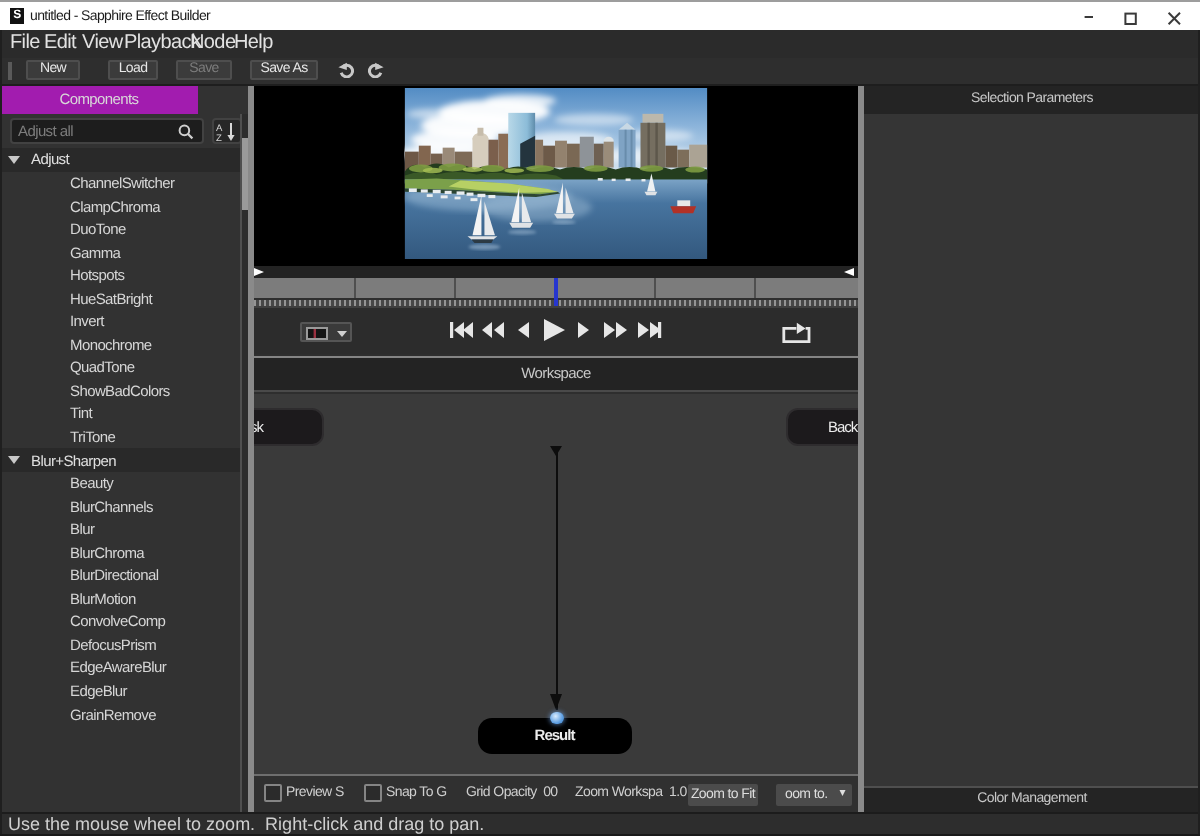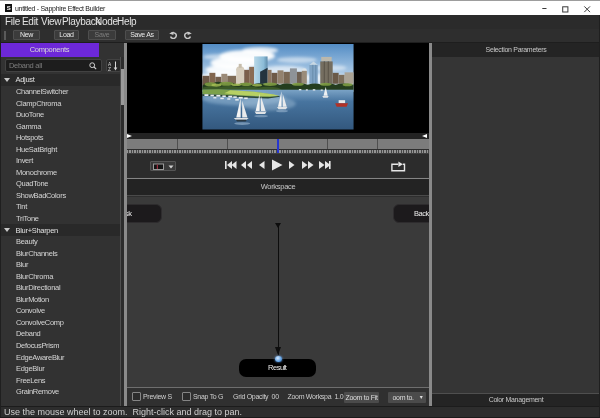--- a/index.html
+++ b/index.html
@@ -21,29 +21,29 @@
 #toolbar { position:absolute; left:0; top:28.5px; width:600px; height:14.5px; background:#2e2e2e; border-bottom:1px solid #1e1e1e; }
 #grip { position:absolute; left:4px; top:2px; width:2px; height:9px; background:#5a5a5a; }
 .tbtn { position:absolute; top:1.5px; height:10px; background:#3b3b3b; border:1px solid #4e4e4e; border-radius:1px; font-size:7px; color:#e8e8e8; text-align:center; line-height:8.5px; }
 #btn-new { left:13px; width:27px; }
 #btn-load { left:54px; width:25px; }
 #btn-save { left:88px; width:28px; color:#7d7d7d; }
 #btn-saveas { left:125px; width:34px; }
 
 
 #leftpanel { position:absolute; left:0; top:43px; width:124px; height:363px; background:#323232; overflow:hidden; }
-#lp-header { position:absolute; left:0; top:0; width:99px; height:14px; background:#6d28d9; font-size:7.5px; color:#d8d8d8; text-align:center; line-height:14px; }
+#lp-header { position:absolute; left:0; top:0; width:99px; height:14px; background:#a21caf; font-size:7.5px; color:#d8d8d8; text-align:center; line-height:14px; }
 #searchbox { position:absolute; left:5px; top:16px; width:97px; height:12.5px; background:#1d1d1d; border:1px solid #424242; border-radius:2px; }
 #searchbox span { position:absolute; left:3px; top:0; font-size:7.5px; color:#7d7d7d; line-height:11px; }
 #sortbtn { position:absolute; left:106px; top:16px; width:14.5px; height:12.5px; background:#272727; border:1px solid #424242; border-radius:2px; }
 #complist { position:absolute; left:0; top:31.2px; width:120px; }
 #complist .row { height:11.55px; display:flex; align-items:center; font-size:7.5px; color:#d6d6d6; }
 #complist .cat { background:#292929; color:#e0e0e0; }
 #complist .cat .tri { width:0; height:0; border-left:3.5px solid transparent; border-right:3.5px solid transparent; border-top:4.5px solid #c8c8c8; margin-left:4px; margin-right:5.5px; }
-#complist .item { padding-left:16px; }
+#complist .item { padding-left:35px; }
 #lp-sb-track { position:absolute; left:119.5px; top:14px; width:4.5px; height:349px; background:#2c2c2c; border-left:1px solid #4f4f4f; }
 #lp-sb-thumb { position:absolute; left:120.5px; top:26px; width:4px; height:36px; background:#9a9a9a; }
 
 .splitter { position:absolute; top:43px; width:3px; height:363px; background:#8a8a8a; }
 #split1 { left:124px; } #split2 { left:429px; }
 
 #center { position:absolute; left:127px; top:43px; width:302px; height:363px; }
 #viewer { position:absolute; left:0; top:0; width:302px; height:90.3px; background:#000; }
 #photo { position:absolute; left:75px; top:1px; }
 #trim { position:absolute; left:0; top:90.3px; width:302px; height:6px; background:#232323; }
@@ -57,21 +57,21 @@
 #playhead { position:absolute; left:150px; top:96.3px; width:2px; height:14px; background:#2636cf; }
 #transport { position:absolute; left:0; top:110.2px; width:302px; height:24px; background:#2c2c2c; border-top:1px solid #3f3f3f; }
 #dispbtn { position:absolute; left:23px; top:7px; width:26px; height:10px; background:#3a3a3a; border:1px solid #555; border-radius:1px; }
 #sep1 { position:absolute; left:0; top:135.2px; width:302px; height:1px; background:#858585; }
 #wsheader { position:absolute; left:0; top:136.2px; width:302px; height:17px; background:#232323; border-bottom:1px solid #4a4a4a; font-size:7.5px; color:#c8c8c8; text-align:center; line-height:16px; }
 #graph { position:absolute; left:0; top:154.2px; width:302px; height:191px; background:#3a3a3a; border-bottom:1px solid #6e6e6e; overflow:hidden; }
 .node { position:absolute; height:19px; background:#1c1a1c; border:1px solid #2e2c2e; border-radius:6px; font-size:7.5px; color:#ececec; text-align:center; line-height:17px; letter-spacing:-0.5px; }
 #n-mask { left:-42px; top:7px; width:77px; }
 #n-source { left:112.5px; top:7px; width:77px; }
 #n-back { left:266px; top:7px; width:77px; }
-#n-result { left:111.5px; top:161.5px; width:77.5px; height:18.5px; background:#000; border:none; border-radius:7px; line-height:18.5px; }
+#n-result { left:111.5px; top:161.5px; width:77.5px; height:18.5px; background:#000; border:none; border-radius:7px; line-height:18.5px;font-weight:bold; }
 #edge { position:absolute; left:150.7px; top:26px; width:1px; height:132px; background:#0d0d0d; }
 #outport { position:absolute; left:147.5px; top:26px; width:0; height:0; border-left:3.7px solid transparent; border-right:3.7px solid transparent; border-top:5px solid #0d0d0d; }
 #arrowhead { position:absolute; left:147.5px; top:150px; width:0; height:0; border-left:3.7px solid transparent; border-right:3.7px solid transparent; border-top:8px solid #0d0d0d; }
 #bluedot { position:absolute; left:148px; top:158.6px; width:6.5px; height:6.5px; border-radius:50%; background:radial-gradient(circle at 40% 35%, #d9ecff, #5e9fe2 60%, #3a7bc0); box-shadow:0 0 2px 0.5px rgba(120,180,255,0.5); }
 #wstoolbar { position:absolute; left:0; top:345.2px; width:302px; height:17.8px; background:#303030; font-size:7px; color:#cfcfcf; }
 .cb { position:absolute; top:4.3px; width:9px; height:9px; background:#2b2b2b; border:1px solid #858585; border-radius:1px; }
 #wstoolbar span { position:absolute; top:0; line-height:17.8px; }
 .wsbtn { position:absolute; top:3.5px; height:11px; background:#4b4b4b; border-radius:1px; text-align:center; line-height:11px; color:#dedede; }
 
 #rightpanel { position:absolute; left:432px; top:43px; width:168px; height:363px; background:#353535; }
@@ -120,21 +120,21 @@
   </svg>
   <svg style="position:absolute;left:183px;top:2px;" width="9" height="8" viewBox="0 0 9 8">
     <path d="M6.8 2.6 A 2.9 2.9 0 1 0 7.4 5.4" fill="none" stroke="#c8c8c8" stroke-width="1.5"></path>
     <path d="M8.8 2.6 L4.6 0.4 L4.6 4.0 Z" fill="#c8c8c8"></path>
   </svg>
 </div>
 
 <div id="leftpanel">
   <div id="lp-header">Components</div>
   <div id="searchbox">
-    <span>Deband all</span>
+    <span>Adjust all</span>
     <svg style="position:absolute;right:4px;top:2px;" width="8" height="8" viewBox="0 0 8 8">
       <circle cx="3.2" cy="3.2" r="2.4" fill="none" stroke="#cfcfcf" stroke-width="1"></circle>
       <line x1="5" y1="5" x2="7.2" y2="7.2" stroke="#cfcfcf" stroke-width="1.1"></line>
     </svg>
   </div>
   <div id="sortbtn">
     <svg width="12" height="10" viewBox="0 0 12 10" style="position:absolute;left:1px;top:0.5px">
       <text x="0" y="4.6" font-size="4.8" fill="#d8d8d8" font-family="Liberation Sans">A</text>
       <text x="0" y="9.6" font-size="4.8" fill="#d8d8d8" font-family="Liberation Sans">Z</text>
       <line x1="7.5" y1="0.5" x2="7.5" y2="8" stroke="#d8d8d8" stroke-width="1"></line>
@@ -155,27 +155,24 @@
     <div class="row item">ShowBadColors</div>
     <div class="row item">Tint</div>
     <div class="row item">TriTone</div>
     <div class="row cat"><div class="tri"></div>Blur+Sharpen</div>
     <div class="row item">Beauty</div>
     <div class="row item">BlurChannels</div>
     <div class="row item">Blur</div>
     <div class="row item">BlurChroma</div>
     <div class="row item">BlurDirectional</div>
     <div class="row item">BlurMotion</div>
-    <div class="row item">Convolve</div>
     <div class="row item">ConvolveComp</div>
-    <div class="row item">Deband</div>
     <div class="row item">DefocusPrism</div>
     <div class="row item">EdgeAwareBlur</div>
     <div class="row item">EdgeBlur</div>
-    <div class="row item">FreeLens</div>
     <div class="row item">GrainRemove</div>
   </div>
   <div id="lp-sb-track"></div>
   <div id="lp-sb-thumb"></div>
 </div>
 
 <div class="splitter" id="split1"></div>
 <div class="splitter" id="split2"></div>
 
 <div id="center">

